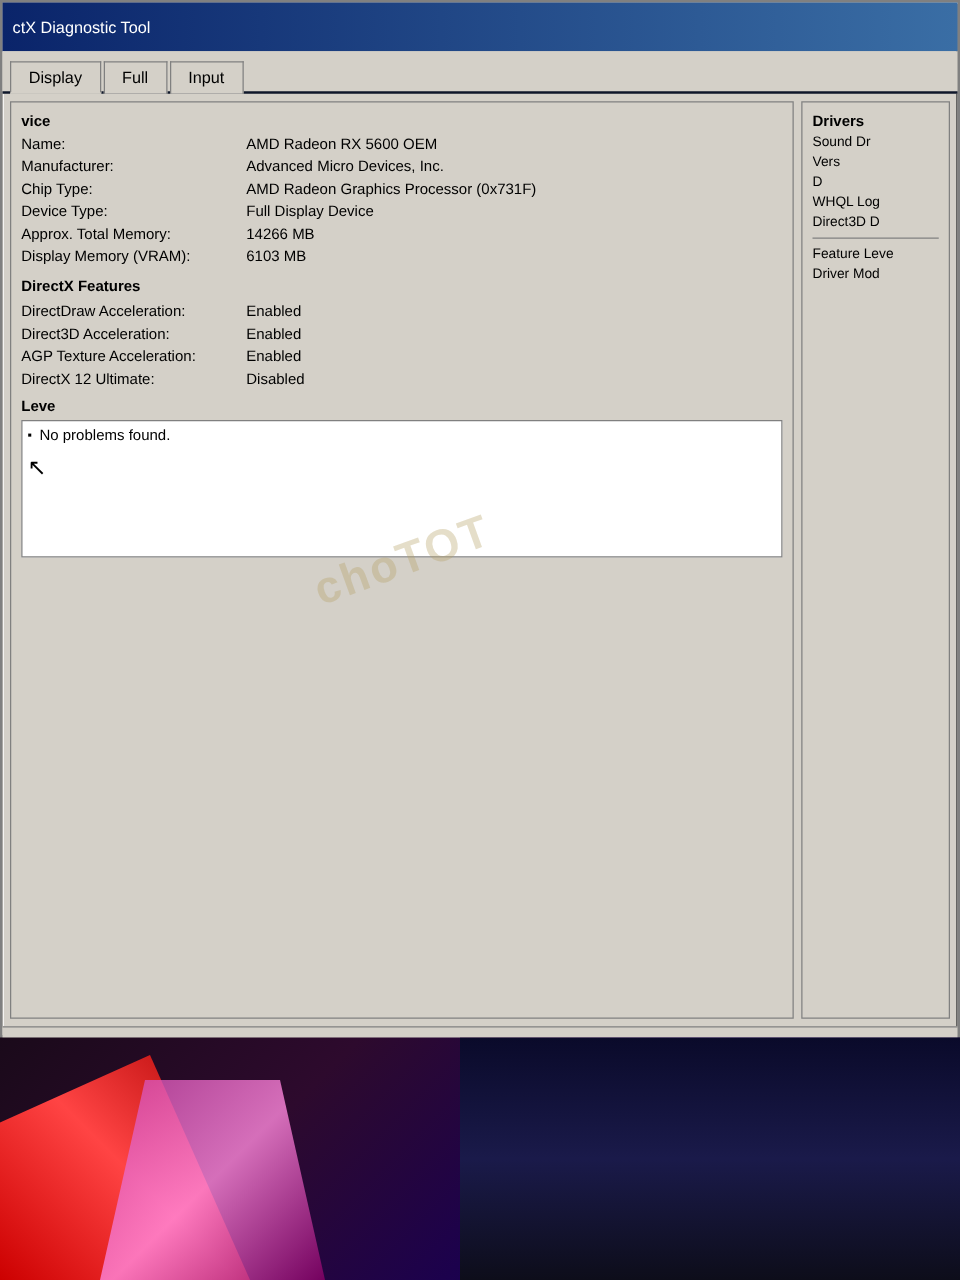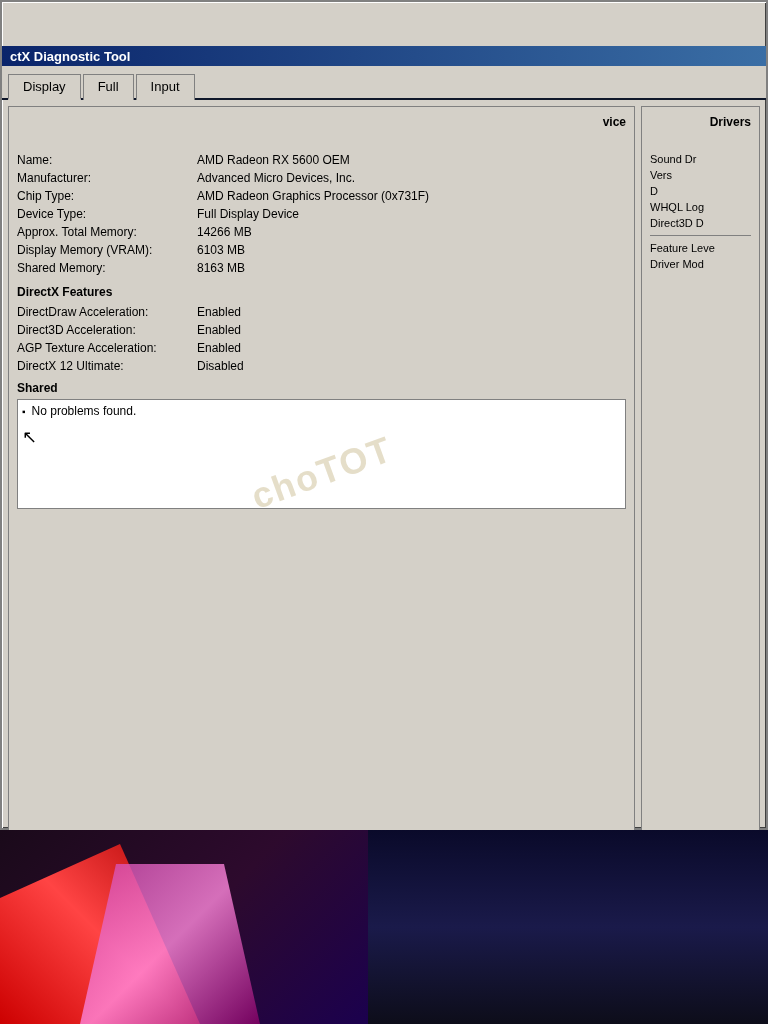--- a/index.html
+++ b/index.html
@@ -25,25 +25,24 @@
       position: relative;
       top: 0;
       left: 0;
     }
 
     .title-bar {
       background: linear-gradient(to right, #0a246a, #3a6ea5);
       color: white;
       padding: 4px 8px;
       font-size: 13px;
-      font-weight: bold;
+      font-weight: normal;
       display: flex;
       align-items: center;
-      height: 20px;
-      margin-top: 44px;
+      height: 39px;
     }
 
     .title-bar-text {
       flex: 1;
     }
 
     .tabs {
       display: flex;
       background: #d4d0c8;
       padding: 6px 6px 0 6px;
@@ -91,23 +90,22 @@
       padding: 8px;
       border: 1px solid #808080;
       margin: 6px 6px 6px 3px;
       background: #d4d0c8;
       overflow: hidden;
     }
 
     .panel-title {
       font-size: 12px;
       font-weight: bold;
-      margin-bottom: 24px;
-      color: #000;
-      text-align: right;
+      margin-bottom: 4px;
+      color: #000;
     }
 
     .info-row {
       display: flex;
       font-size: 12px;
       margin-bottom: 4px;
       color: #000;
     }
 
     .info-label {
@@ -305,24 +303,20 @@
           <span class="info-value">Full Display Device</span>
         </div>
         <div class="info-row">
           <span class="info-label">Approx. Total Memory:</span>
           <span class="info-value">14266 MB</span>
         </div>
         <div class="info-row">
           <span class="info-label">Display Memory (VRAM):</span>
           <span class="info-value">6103 MB</span>
         </div>
-        <div class="info-row">
-          <span class="info-label">Shared Memory:</span>
-          <span class="info-value">8163 MB</span>
-        </div>
       </div>
 
       <div class="section-title">DirectX Features</div>
       <div>
         <div class="info-row">
           <span class="info-label">DirectDraw Acceleration:</span>
           <span class="info-value">Enabled</span>
         </div>
         <div class="info-row">
           <span class="info-label">Direct3D Acceleration:</span>
@@ -332,21 +326,21 @@
           <span class="info-label">AGP Texture Acceleration:</span>
           <span class="info-value">Enabled</span>
         </div>
         <div class="info-row">
           <span class="info-label">DirectX 12 Ultimate:</span>
           <span class="info-value">Disabled</span>
         </div>
       </div>
 
       <div class="notes-section">
-        <div class="notes-title">Shared</div>
+        <div class="notes-title">Leve</div>
         <div class="notes-box">
           <div class="notes-item">
             <span class="notes-bullet">▪</span>
             <span>No problems found.</span>
           </div>
           <div class="cursor-icon">↖</div>
         </div>
       </div>
 
       <div class="watermark">choTOT</div>

